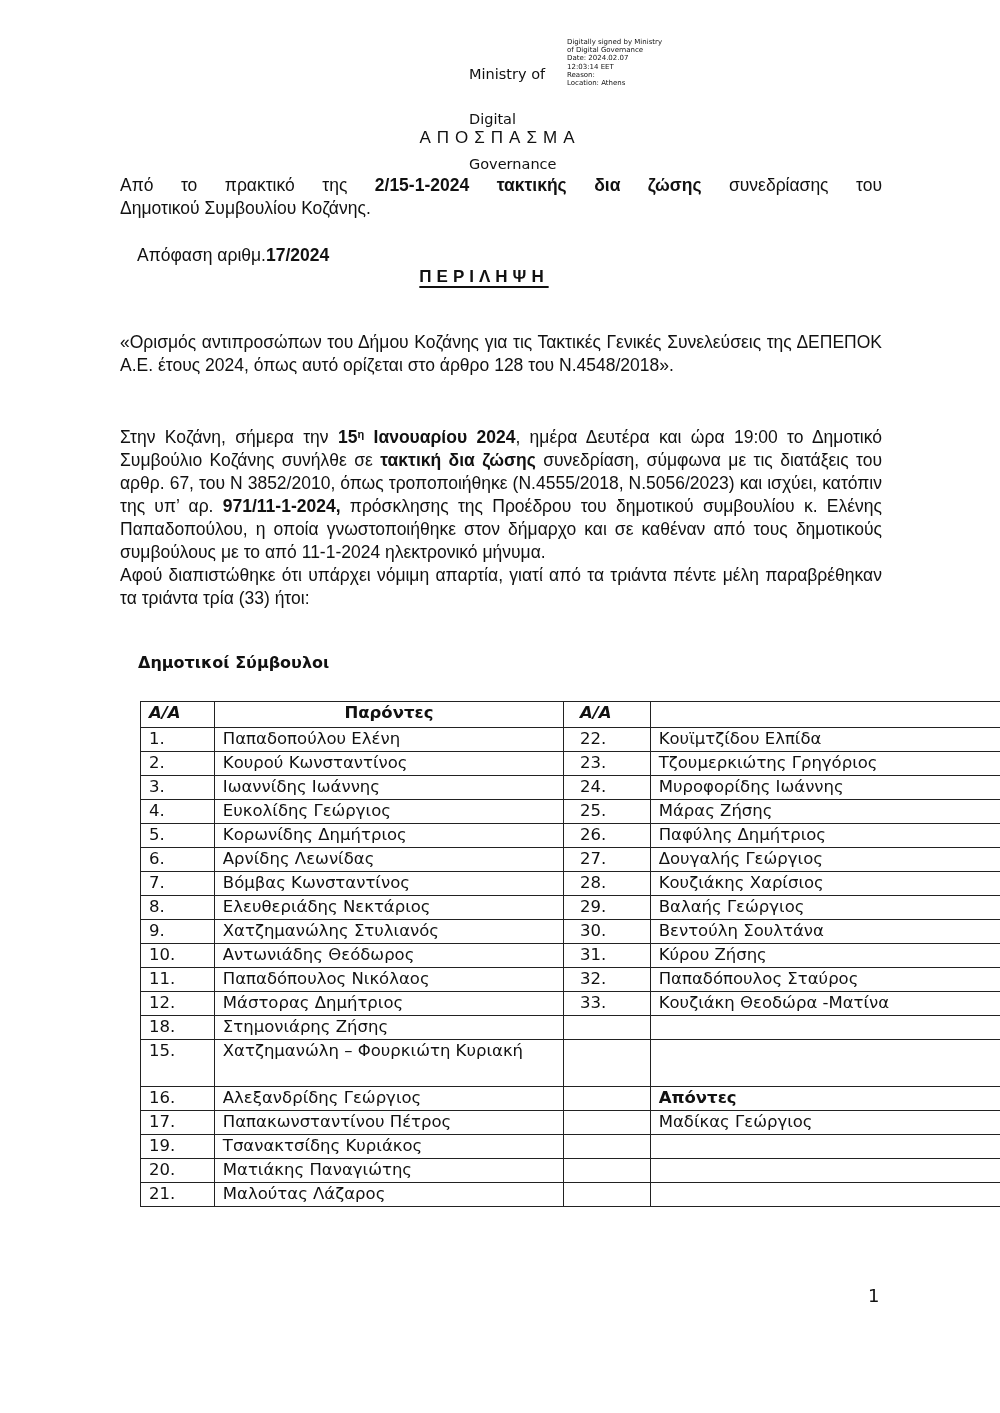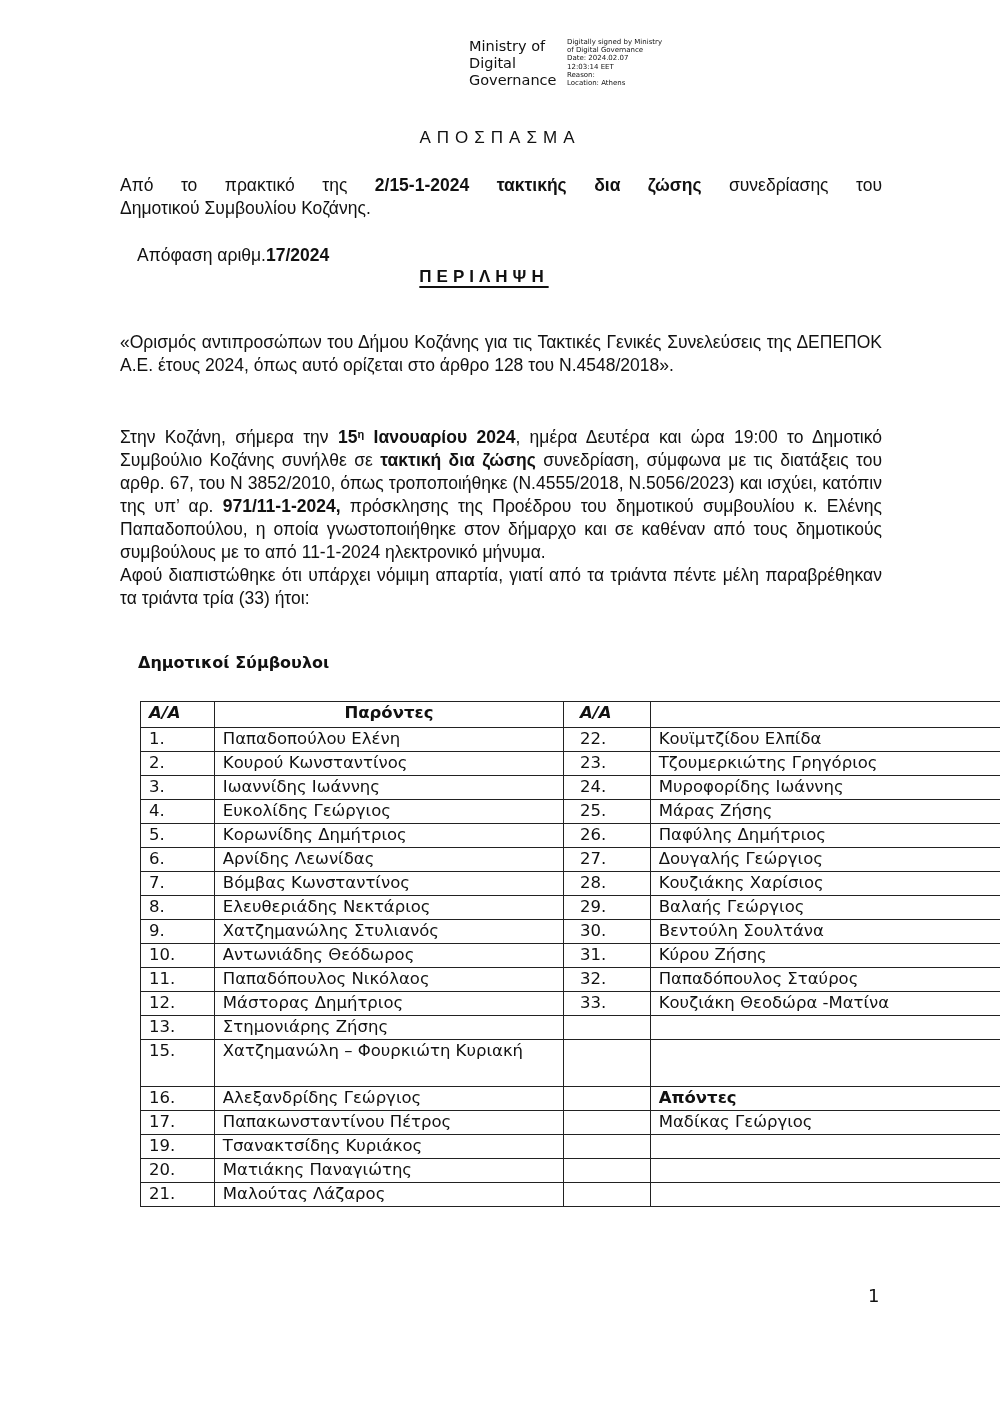--- a/index.html
+++ b/index.html
@@ -1,19 +1,19 @@
 <!DOCTYPE html>
 <html><head>
 <meta charset="utf-8">
 <style>
   html, body { margin: 0; padding: 0; background: #ffffff; }
   body { width: 1000px; height: 1413px; position: relative; overflow: hidden; color: #111; }
   .abs { position: absolute; }
   .sig-org { left: 469px; top: 38px; font-family: "DejaVu Sans", sans-serif; font-size: 14.5px; line-height: 17px; color: #111; }
-  .sig-org div { white-space: nowrap; }
+  .sig-org div { white-space: nowrap; margin-top: 28px; }
   .sig-meta { left: 567px; top: 38px; font-family: "DejaVu Sans", sans-serif; font-size: 7px; line-height: 8.2px; color: #111; white-space: nowrap; }
   .title { left: 0; width: 1000px; top: 128px; text-align: center; font-family: "Liberation Sans", sans-serif; font-weight: normal; font-size: 17px; letter-spacing: 6px; }
   .para { left: 120px; width: 762px; font-family: "Liberation Sans", sans-serif; font-size: 17.5px; line-height: 23px; text-align: justify; transform-origin: left top; }
   .para p { margin: 0; }
   .just-line { text-align: justify; text-align-last: justify; }
   .decision { left: 137px; top: 245px; font-family: "Liberation Sans", sans-serif; font-size: 17.5px; }
   .summary-title { left: 0; width: 968px; top: 267px; text-align: center; font-family: "Liberation Sans", sans-serif; font-weight: bold; font-size: 17px; letter-spacing: 5px; }
   .summary-title span { text-decoration: underline; text-underline-offset: 4px; text-decoration-thickness: 2px; }
   .section-head { left: 138px; top: 653px; font-family: "DejaVu Sans", sans-serif; font-weight: bold; font-size: 16px; }
   table.members { position: absolute; left: 140px; top: 701px; width: 874px; border-collapse: collapse; font-family: "DejaVu Sans", sans-serif; font-size: 16.5px; color: #111; }
@@ -146,21 +146,21 @@
         <td class="num2">32.</td>
         <td>Παπαδόπουλος Σταύρος</td>
       </tr>
       <tr>
         <td>12.</td>
         <td>Μάστορας Δημήτριος</td>
         <td class="num2">33.</td>
         <td>Κουζιάκη Θεοδώρα -Ματίνα</td>
       </tr>
       <tr>
-        <td>13.</td>
+        <td>18.</td>
         <td>Στημονιάρης Ζήσης</td>
         <td class="num2"></td>
         <td></td>
       </tr>
       <tr class="tall">
         <td>15.</td>
         <td>Χατζημανώλη – Φουρκιώτη Κυριακή</td>
         <td class="num2"></td>
         <td></td>
       </tr>

